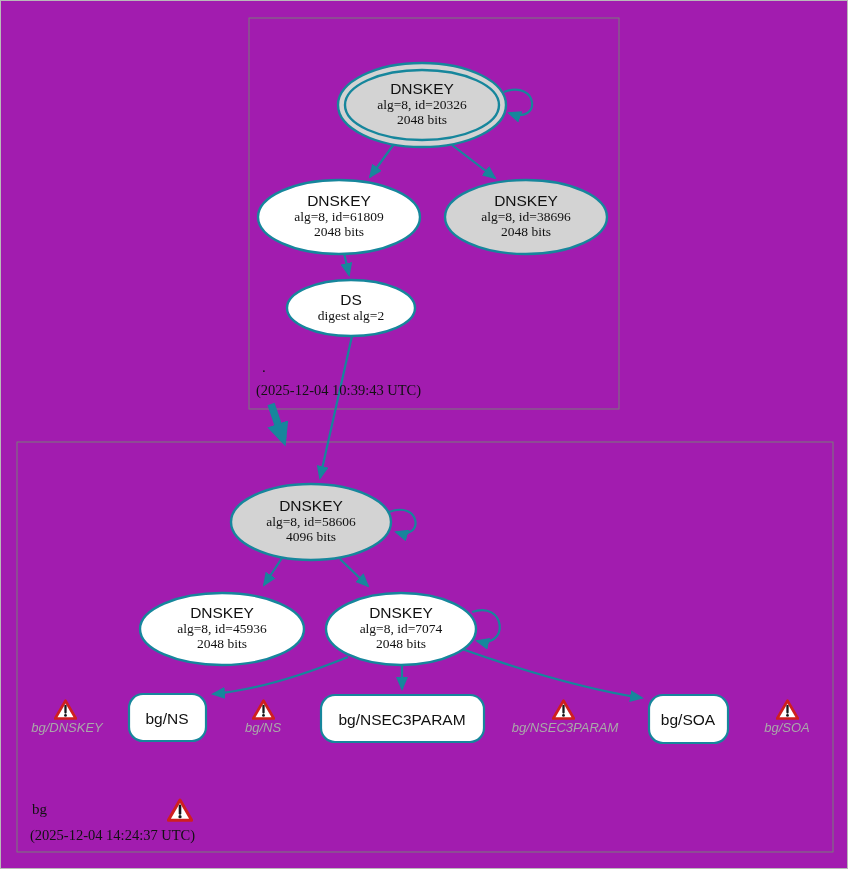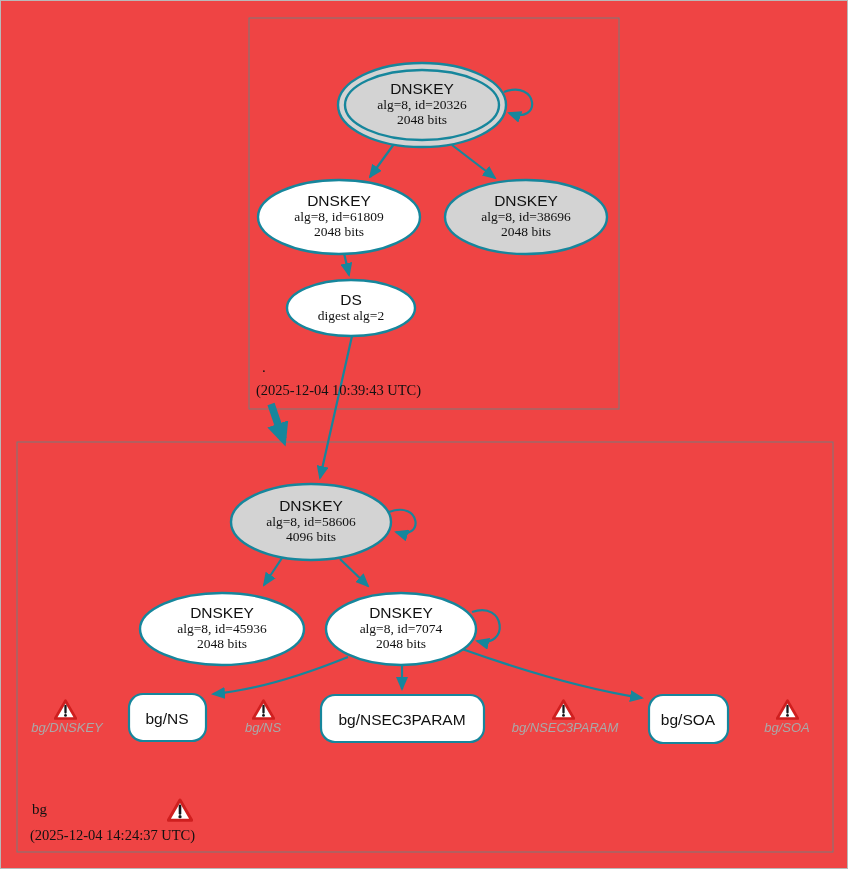--- a/index.html
+++ b/index.html
@@ -1,20 +1,20 @@
 <!DOCTYPE html>
 <html><head>
 <meta charset="utf-8">
 <style>
   html,body{margin:0;padding:0;background:#fff;}
   .canvas{
     position:relative;
     width:846px;height:867px;
     border:1px solid #b9b9b9;
-    background:#ef4444;
+    background:#a21caf;
     font-family:"Liberation Sans",sans-serif;
   }
   svg{display:block;}
   .zone-rect{fill:none;stroke:#7a7a7a;stroke-width:1;}
   .edge{fill:none;stroke:#16869c;stroke-width:2.2;}
   .edge-thick{fill:none;stroke:#16869c;stroke-width:7.5;}
   .node-ellipse{stroke:#16869c;stroke-width:2.4;}
   .fill-gray{fill:#d3d3d3;}
   .fill-white{fill:#ffffff;}
   .rrset-rect{fill:#ffffff;stroke:#16869c;stroke-width:2.2;}

